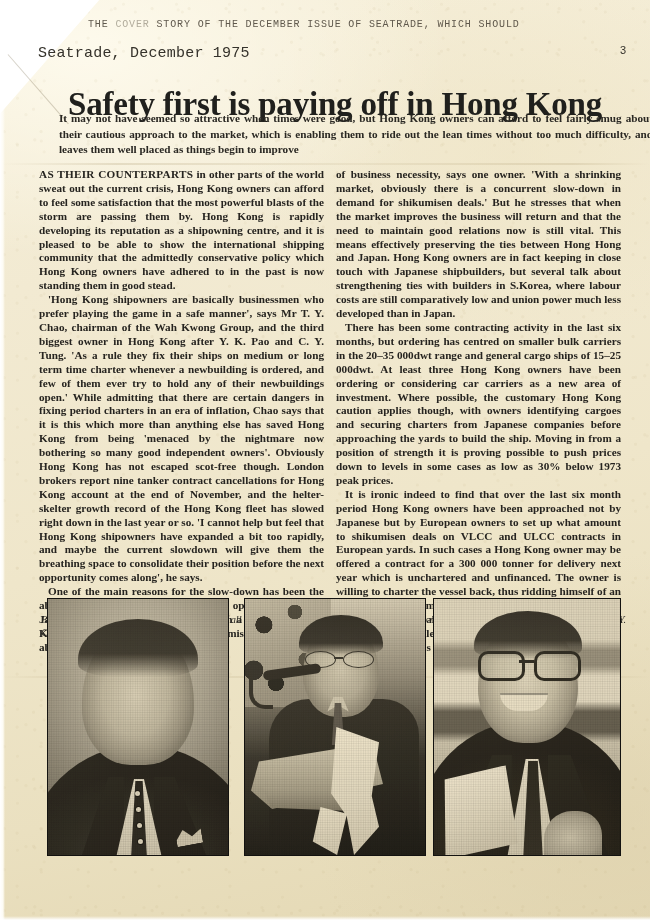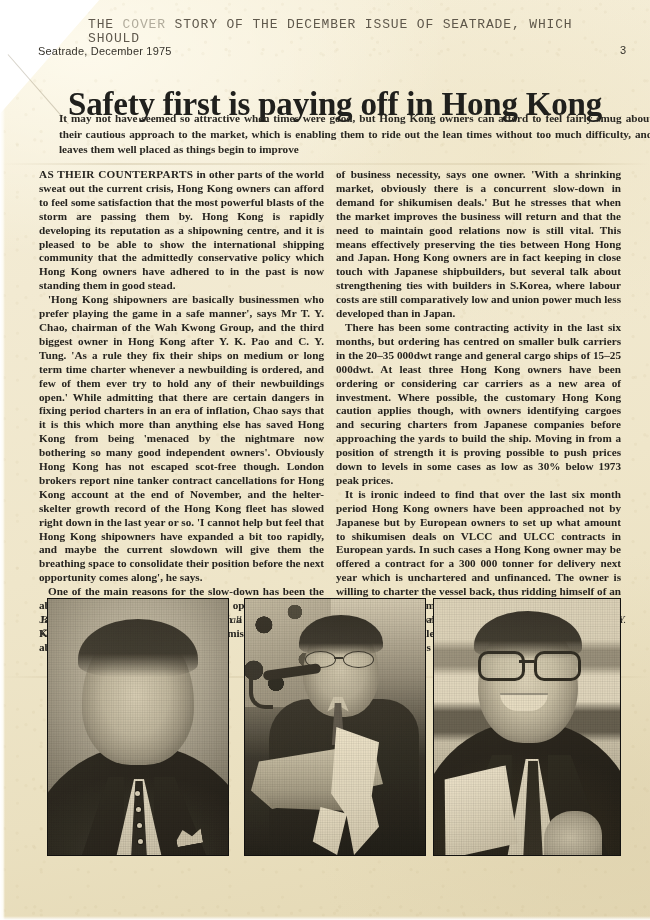--- a/index.html
+++ b/index.html
@@ -119,34 +119,34 @@
     z-index: 8;
   }
 
   
   #typed-note {
     position: absolute;
     left: 88px;
     top: 18px;
     width: 540px;
     font-family: "Liberation Mono", "DejaVu Sans Mono", monospace;
-    font-size: 13px;
+    font-size: 10px;
     line-height: 14px;
     letter-spacing: 0.85px;
     color: #4a4338;
     opacity: 0.88;
   }
   #typed-note .faded { color: #8b8575; opacity: 0.75; }
 
   #masthead {
     position: absolute;
     left: 38px;
     top: 45px;
-    font-family: Liberation Sans, sans-serif;
-    font-size: 11px;
+    font-family: Liberation Mono, monospace;
+    font-size: 15px;
     color: #35322b;
     letter-spacing: 0.2px;
     text-align: center;
   }
   #folio {
     position: absolute;
     right: 24px;
     top: 44px;
     font-family: "Liberation Sans", sans-serif;
     font-size: 11px;

